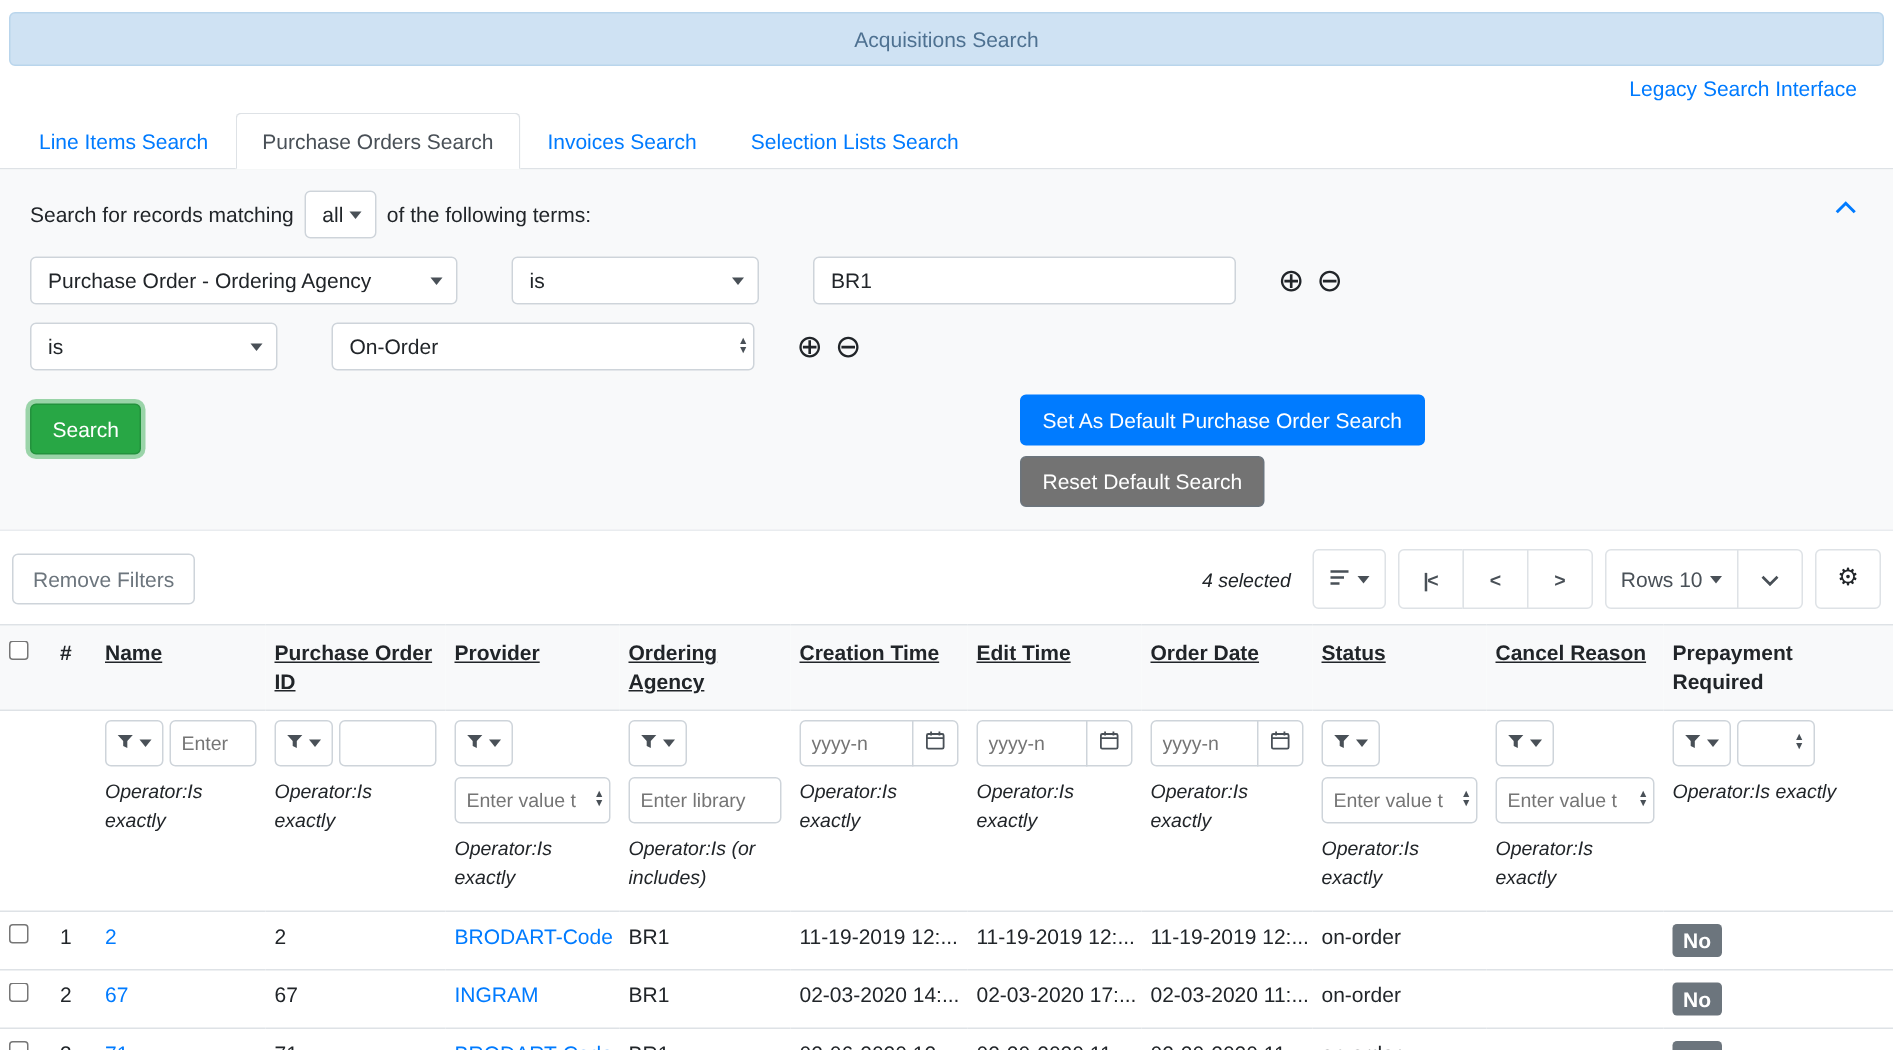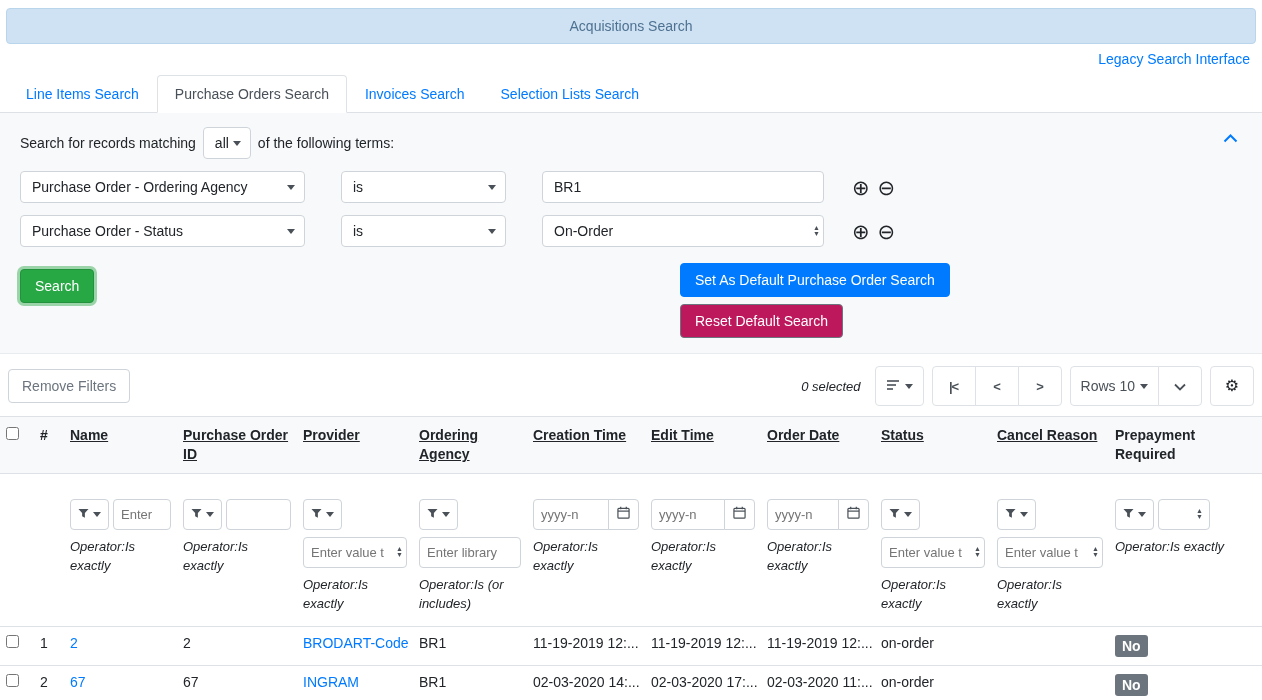--- a/index.html
+++ b/index.html
@@ -3,21 +3,21 @@
 <meta charset="utf-8">
 <style>
   * { box-sizing: border-box; margin: 0; padding: 0; }
   html,body { width:1262px; height:700px; overflow:hidden; background:#fff;
     font-family:"Liberation Sans", sans-serif; color:#212529; font-size:14px; }
 
   
   .banner { margin:8px 6px 0; background:#cfe2f3; border:1px solid #b9d5ec;
     border-radius:4px; text-align:center; padding:9px 0; font-size:14px; color:#4e7191; }
 
-  .legacy-row { text-align:right; padding:7px 12px 2px; font-size:14px; }
+  .legacy-row { text-align:right; padding:7px 24px 2px; font-size:14px; }
   a.link { color:#007bff; text-decoration:none; cursor:pointer; }
 
   
   .tabs { display:flex; border-bottom:1px solid #dee2e6; padding:6px 8px 0; }
   .tab { padding:10px 17px; color:#007bff; border:1px solid transparent;
     border-radius:4px 4px 0 0; margin-bottom:-1px; cursor:pointer; white-space:nowrap; }
   .tab.active { background:#fff; color:#495057; border-color:#dee2e6 #dee2e6 #fff; }
 
   
   .search-panel { background:#f8f9fa; padding:14px 20px 16px; position:relative;
@@ -47,21 +47,21 @@
     cursor:pointer; padding:0 4px; }
 
   .actions-row { position:relative; height:74px; margin-top:16px; }
   .btn { border-radius:4px; font-size:14px; font-family:inherit; padding:8px 14px;
     border:1px solid transparent; cursor:pointer; }
   .btn-search { position:absolute; left:0; top:6px; background:#28a745; color:#fff;
     border-color:#23923d; box-shadow:0 0 0 3px rgba(40,167,69,.45); }
   .default-stack { position:absolute; left:660px; top:0; display:flex; flex-direction:column;
     gap:7px; align-items:flex-start; }
   .btn-primary { background:#007bff; color:#fff; border-color:#007bff; }
-  .btn-secondary { background:#be185d; color:#fff; border-color:#6c757d; }
+  .btn-secondary { background:#737373; color:#fff; border-color:#6c757d; }
   .retrieve { position:absolute; right:28px; top:6px; width:128px; display:flex; gap:7px;
     font-size:14px; line-height:1.45; align-items:flex-start; }
   .retrieve input { margin-top:3px; }
 
   
   .grid-toolbar { display:flex; align-items:center; padding:12px 8px 10px; }
   .btn-outline { background:#fff; border:1px solid #ced4da; color:#6c757d; padding:8px 13px;
     border-radius:4px; font-size:14px; cursor:pointer; }
   .toolbar-right { margin-left:auto; display:flex; align-items:center; gap:8px; }
   .selected-label { font-style:italic; font-size:13px; margin-right:6px; }
@@ -75,21 +75,21 @@
   .caret-down { width:0; height:0; border-left:4px solid transparent;
     border-right:4px solid transparent; border-top:5px solid #495057; display:inline-block; }
 
   
   table.grid { width:1262px; border-collapse:collapse; table-layout:fixed; font-size:14px; }
   .grid th { background:#f8f9fa; border-top:1px solid #dee2e6; border-bottom:1px solid #dee2e6;
     text-align:left; vertical-align:top; padding:9px 6px; font-weight:bold; line-height:1.35; }
   .sort-link { color:#212529; text-decoration:underline; cursor:pointer; }
   .grid td { padding:8px 6px; vertical-align:top; border-bottom:1px solid #dee2e6;
     overflow:hidden; white-space:nowrap; }
-  .filter-row td { padding:25px 6px 12px; white-space:normal; }
+  .filter-row td { padding:6px 6px 12px; white-space:normal; }
   .f-line { display:flex; align-items:center; gap:4px; margin-bottom:7px; }
   .f-btn { width:39px; height:31px; flex:none; border:1px solid #ced4da; background:#fff;
     border-radius:4px; display:inline-flex; align-items:center; justify-content:center; gap:4px;
     cursor:pointer; }
   .f-input { height:31px; width:100%; min-width:0; flex:1; border:1px solid #ced4da;
     border-radius:4px; padding:0 7px; font-size:13px; font-family:inherit; }
   .f-combo { position:relative; display:flex; width:100%; }
   .f-combo .f-input { padding-right:15px; }
   .cal-btn { width:31px; height:31px; flex:none; border:1px solid #ced4da; background:#fff;
     border-radius:0 4px 4px 0; margin-left:-1px; display:inline-flex; align-items:center;
@@ -151,25 +151,20 @@
       </select>
     </span>
     <span class="term-input-wrap">
       <input class="term-input" value="BR1" style="">
     </span>
     <button class="circle-btn"><span>⊕</span></button>
     <button class="circle-btn"><span>⊖</span></button>
   </div>
 
   <div class="term-row">
-    <span class="select-wrap w-field">
-      <select class="bs-select">
-        <option>Purchase Order - Status</option>
-      </select>
-    </span>
     <span class="select-wrap w-op">
       <select class="bs-select">
         <option>is</option>
       </select>
     </span>
     <span class="term-input-wrap">
       <input class="term-input" style="padding-right: 18px;" value="On-Order">
       <span class="spin">▲<br>▼</span>
     </span>
     <button class="circle-btn"><span>⊕</span></button>
@@ -181,21 +176,21 @@
     <div class="default-stack">
       <button class="btn btn-primary">Set As Default Purchase Order Search</button>
       <button class="btn btn-secondary">Reset Default Search</button>
     </div>
   </div>
 </div>
 
 <div class="grid-toolbar">
   <button class="btn-outline">Remove Filters</button>
   <div class="toolbar-right">
-    <span class="selected-label">0 selected</span>
+    <span class="selected-label">4 selected</span>
     <button class="tb-btn">
       <span>
         <svg width="14" height="12" viewBox="0 0 14 12">
             <g stroke="#495057" stroke-width="1.6">
               <line x1="1" y1="2" x2="13" y2="2"></line>
               <line x1="1" y1="6" x2="10" y2="6"></line>
               <line x1="1" y1="10" x2="7" y2="10"></line>
             </g>
           </svg>
       </span>

